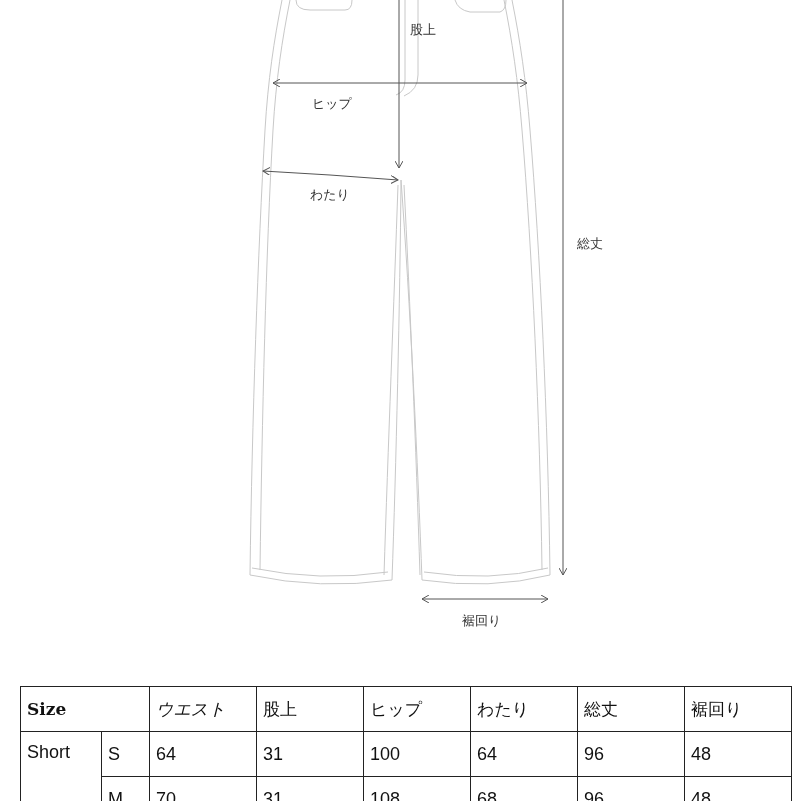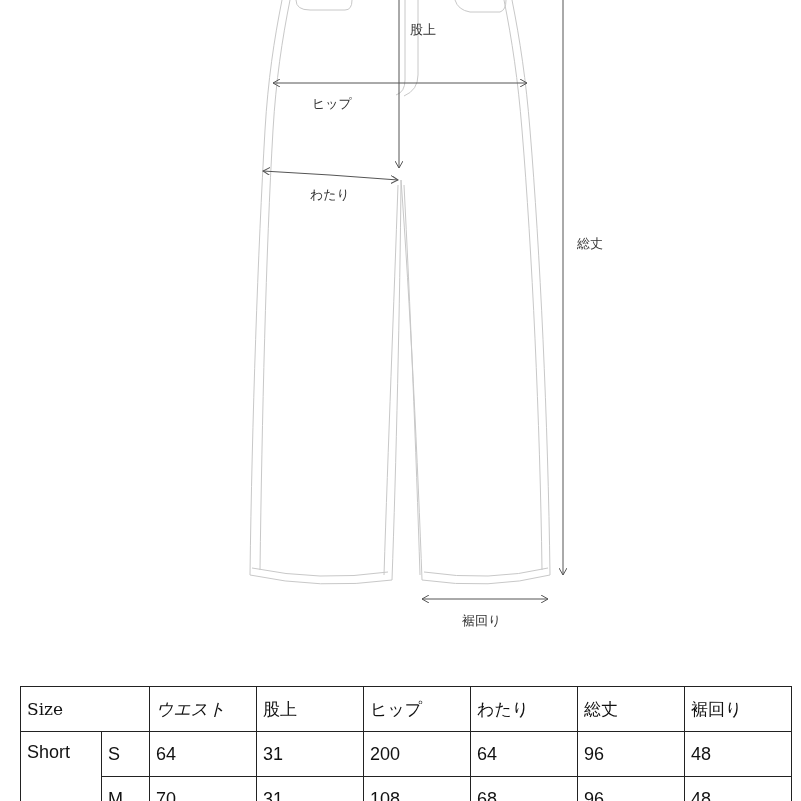--- a/index.html
+++ b/index.html
@@ -61,34 +61,34 @@
   <span class="lbl" style="left:410px;top:21px;">股上</span>
   <span class="lbl" style="left:312px;top:95px;">ヒップ</span>
   <span class="lbl" style="left:310px;top:186px;">わたり</span>
   <span class="lbl" style="left:577px;top:235px;">総丈</span>
   <span class="lbl" style="left:462px;top:612px;">裾回り</span>
 </div>
 
 <table class="size">
   <tbody>
       <tr class="hdr">
-    <td colspan="2" style="width:115px;">Size</td>
+    <td colspan="2" style="width:115px;font-weight:bold;">Size</td>
     <td style="width:94px;font-style:italic;">ウエスト</td>
     <td style="width:94px;">股上</td>
     <td style="width:94px;">ヒップ</td>
     <td style="width:94px;">わたり</td>
     <td style="width:94px;">総丈</td>
     <td style="width:94px;">裾回り</td>
   </tr>
   <tr>
     <td rowspan="2" style="width:68px;vertical-align:top;padding-top:10px;">Short</td>
     <td style="width:35px;">S</td>
     <td>64</td>
     <td>31</td>
-    <td>200</td>
+    <td>100</td>
     <td>64</td>
     <td>96</td>
     <td>48</td>
   </tr>
   <tr>
     <td>M</td>
     <td>70</td>
     <td>31</td>
     <td>108</td>
     <td>68</td>

